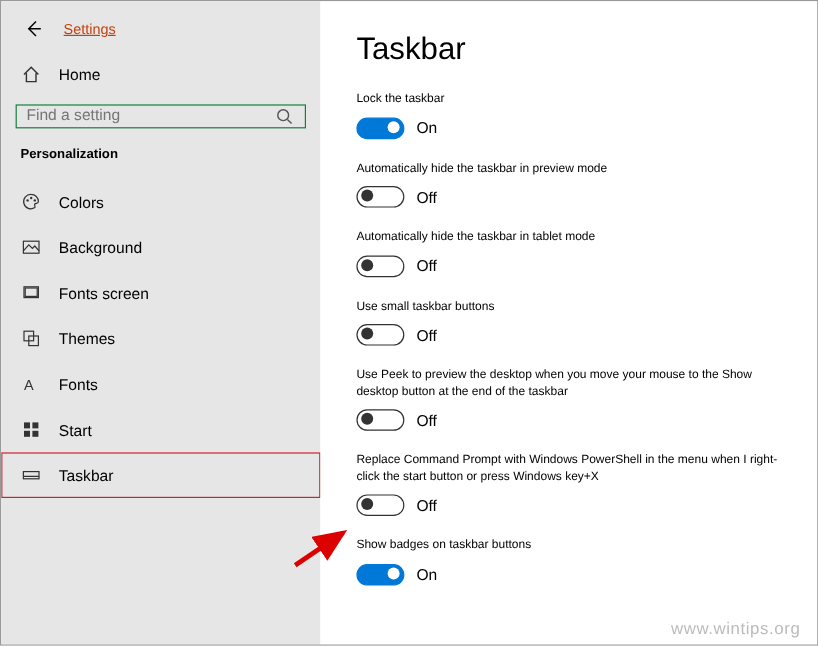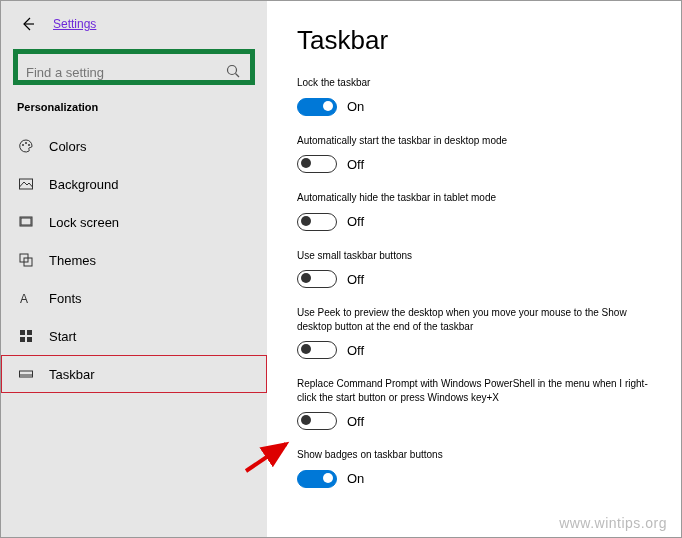--- a/index.html
+++ b/index.html
@@ -1,25 +1,25 @@
 <!DOCTYPE html>
 <html><head>
 <meta charset="utf-8">
 <style>
 * { margin: 0; padding: 0; box-sizing: border-box; font-family: "Segoe UI", Tahoma, sans-serif; }
 body { width: 682px; height: 538px; background: #fff; border: 1px solid #999; position: relative; overflow: hidden; }
 .app { display: flex; height: 100%; }
 .sidebar { width: 266px; background: #e6e6e6; padding: 8px 0 0 0; display: flex; flex-direction: column; }
 .header-row { display: flex; align-items: center; padding: 6px 12px 10px 18px; gap: 16px; }
 .back { width: 18px; height: 18px; display:flex; align-items:center; justify-content:center; cursor:pointer; }
-.win-title { font-size: 12px; color: #6d28d9; text-decoration: underline; }
+.win-title { font-size: 12px; color: #c2410c; text-decoration: underline; }
 .home-row { display: flex; align-items: center; padding: 10px 16px; gap: 14px; cursor:pointer; }
 .home-row span.label { font-size: 13px; }
 .search-wrap { margin: 6px 12px 12px 12px; }
-.search-box { width: 100%; height: 36px; border: 5px solid #15803d; background: #e6e6e6; display: flex; align-items: flex-end; padding: 0 8px; }
+.search-box { width: 100%; height: 20px; border: 1px solid #15803d; background: #e6e6e6; display: flex; align-items: flex-start; padding: 0 8px; }
 .search-box input { flex: 1; border: none; background: transparent; outline: none; font-size: 13px; color: #555; }
 .section-title { font-size: 11px; font-weight: 600; padding: 4px 16px 14px 16px; }
 .nav { display: flex; flex-direction: column; }
 .nav-item { display: flex; align-items: center; padding: 10px 16px; gap: 14px; cursor: pointer; font-size: 13px; color: #000; }
 .nav-item.highlighted { outline: 1px solid #c23; outline-offset: -1px; }
 .icon { width: 18px; height: 18px; display: inline-flex; align-items: center; justify-content: center; color: #333; }
 .content { flex: 1; padding: 24px 30px 10px 30px; overflow: hidden; position: relative; background:#fff; }
 .page-title { font-size: 26px; font-weight: 400; margin-bottom: 20px; }
 .setting { margin-bottom: 18px; }
 .setting-label { font-size: 10px; color: #000; margin-bottom: 8px; line-height: 1.35; }
@@ -41,20 +41,28 @@
     <div class="header-row">
       <div class="back">
         <svg width="16" height="16" viewBox="0 0 16 16">
             <path d="M10 2 L4 8 L10 14" stroke="#000" stroke-width="1.2" fill="none"></path>
             <line x1="4" y1="8" x2="14" y2="8" stroke="#000" stroke-width="1.2"></line>
           </svg>
       </div>
       <span class="win-title">Settings</span>
     </div>
 
+    <div class="home-row">
+      <span class="icon">
+        <svg width="16" height="16" viewBox="0 0 16 16">
+            <path d="M2 8 L8 2 L14 8 M4 7 V14 H12 V7" stroke="#333" stroke-width="1.2" fill="none"></path>
+          </svg>
+      </span>
+      <span class="label">Home</span>
+    </div>
 
     <div class="search-wrap">
       <div class="search-box">
         <input type="text" placeholder="Find a setting" style="">
         <span class="icon">
           <svg width="16" height="16" viewBox="0 0 16 16">
               <circle cx="7" cy="7" r="4.5" stroke="#555" stroke-width="1.2" fill="none"></circle>
               <line x1="10.5" y1="10.5" x2="14" y2="14" stroke="#555" stroke-width="1.2"></line>
             </svg>
         </span>
@@ -84,21 +92,21 @@
           </span>
         <span>Background</span>
       </div>
       <div class="nav-item">
         <span class="icon">
             <svg width="16" height="16" viewBox="0 0 16 16">
               <rect x="2" y="3" width="12" height="9" stroke="#333" fill="none"></rect>
               <rect x="3" y="4" width="10" height="7" stroke="#333" fill="none"></rect>
             </svg>
           </span>
-        <span>Lock screen</span>
+        <span>Fonts screen</span>
       </div>
       <div class="nav-item">
         <span class="icon">
             <svg width="16" height="16" viewBox="0 0 16 16">
               <rect x="2" y="2" width="8" height="8" stroke="#333" fill="none"></rect>
               <rect x="6" y="6" width="8" height="8" stroke="#333" fill="none"></rect>
             </svg>
           </span>
         <span>Themes</span>
       </div>
@@ -138,21 +146,21 @@
 
     <div class="setting">
       <div class="setting-label">Lock the taskbar</div>
       <div class="toggle-row">
         <div class="toggle on"></div>
         <span class="toggle-state">On</span>
       </div>
     </div>
 
     <div class="setting">
-      <div class="setting-label">Automatically start the taskbar in desktop mode</div>
+      <div class="setting-label">Automatically hide the taskbar in preview mode</div>
       <div class="toggle-row">
         <div class="toggle off"></div>
         <span class="toggle-state">Off</span>
       </div>
     </div>
 
     <div class="setting">
       <div class="setting-label">Automatically hide the taskbar in tablet mode</div>
       <div class="toggle-row">
         <div class="toggle off"></div>

